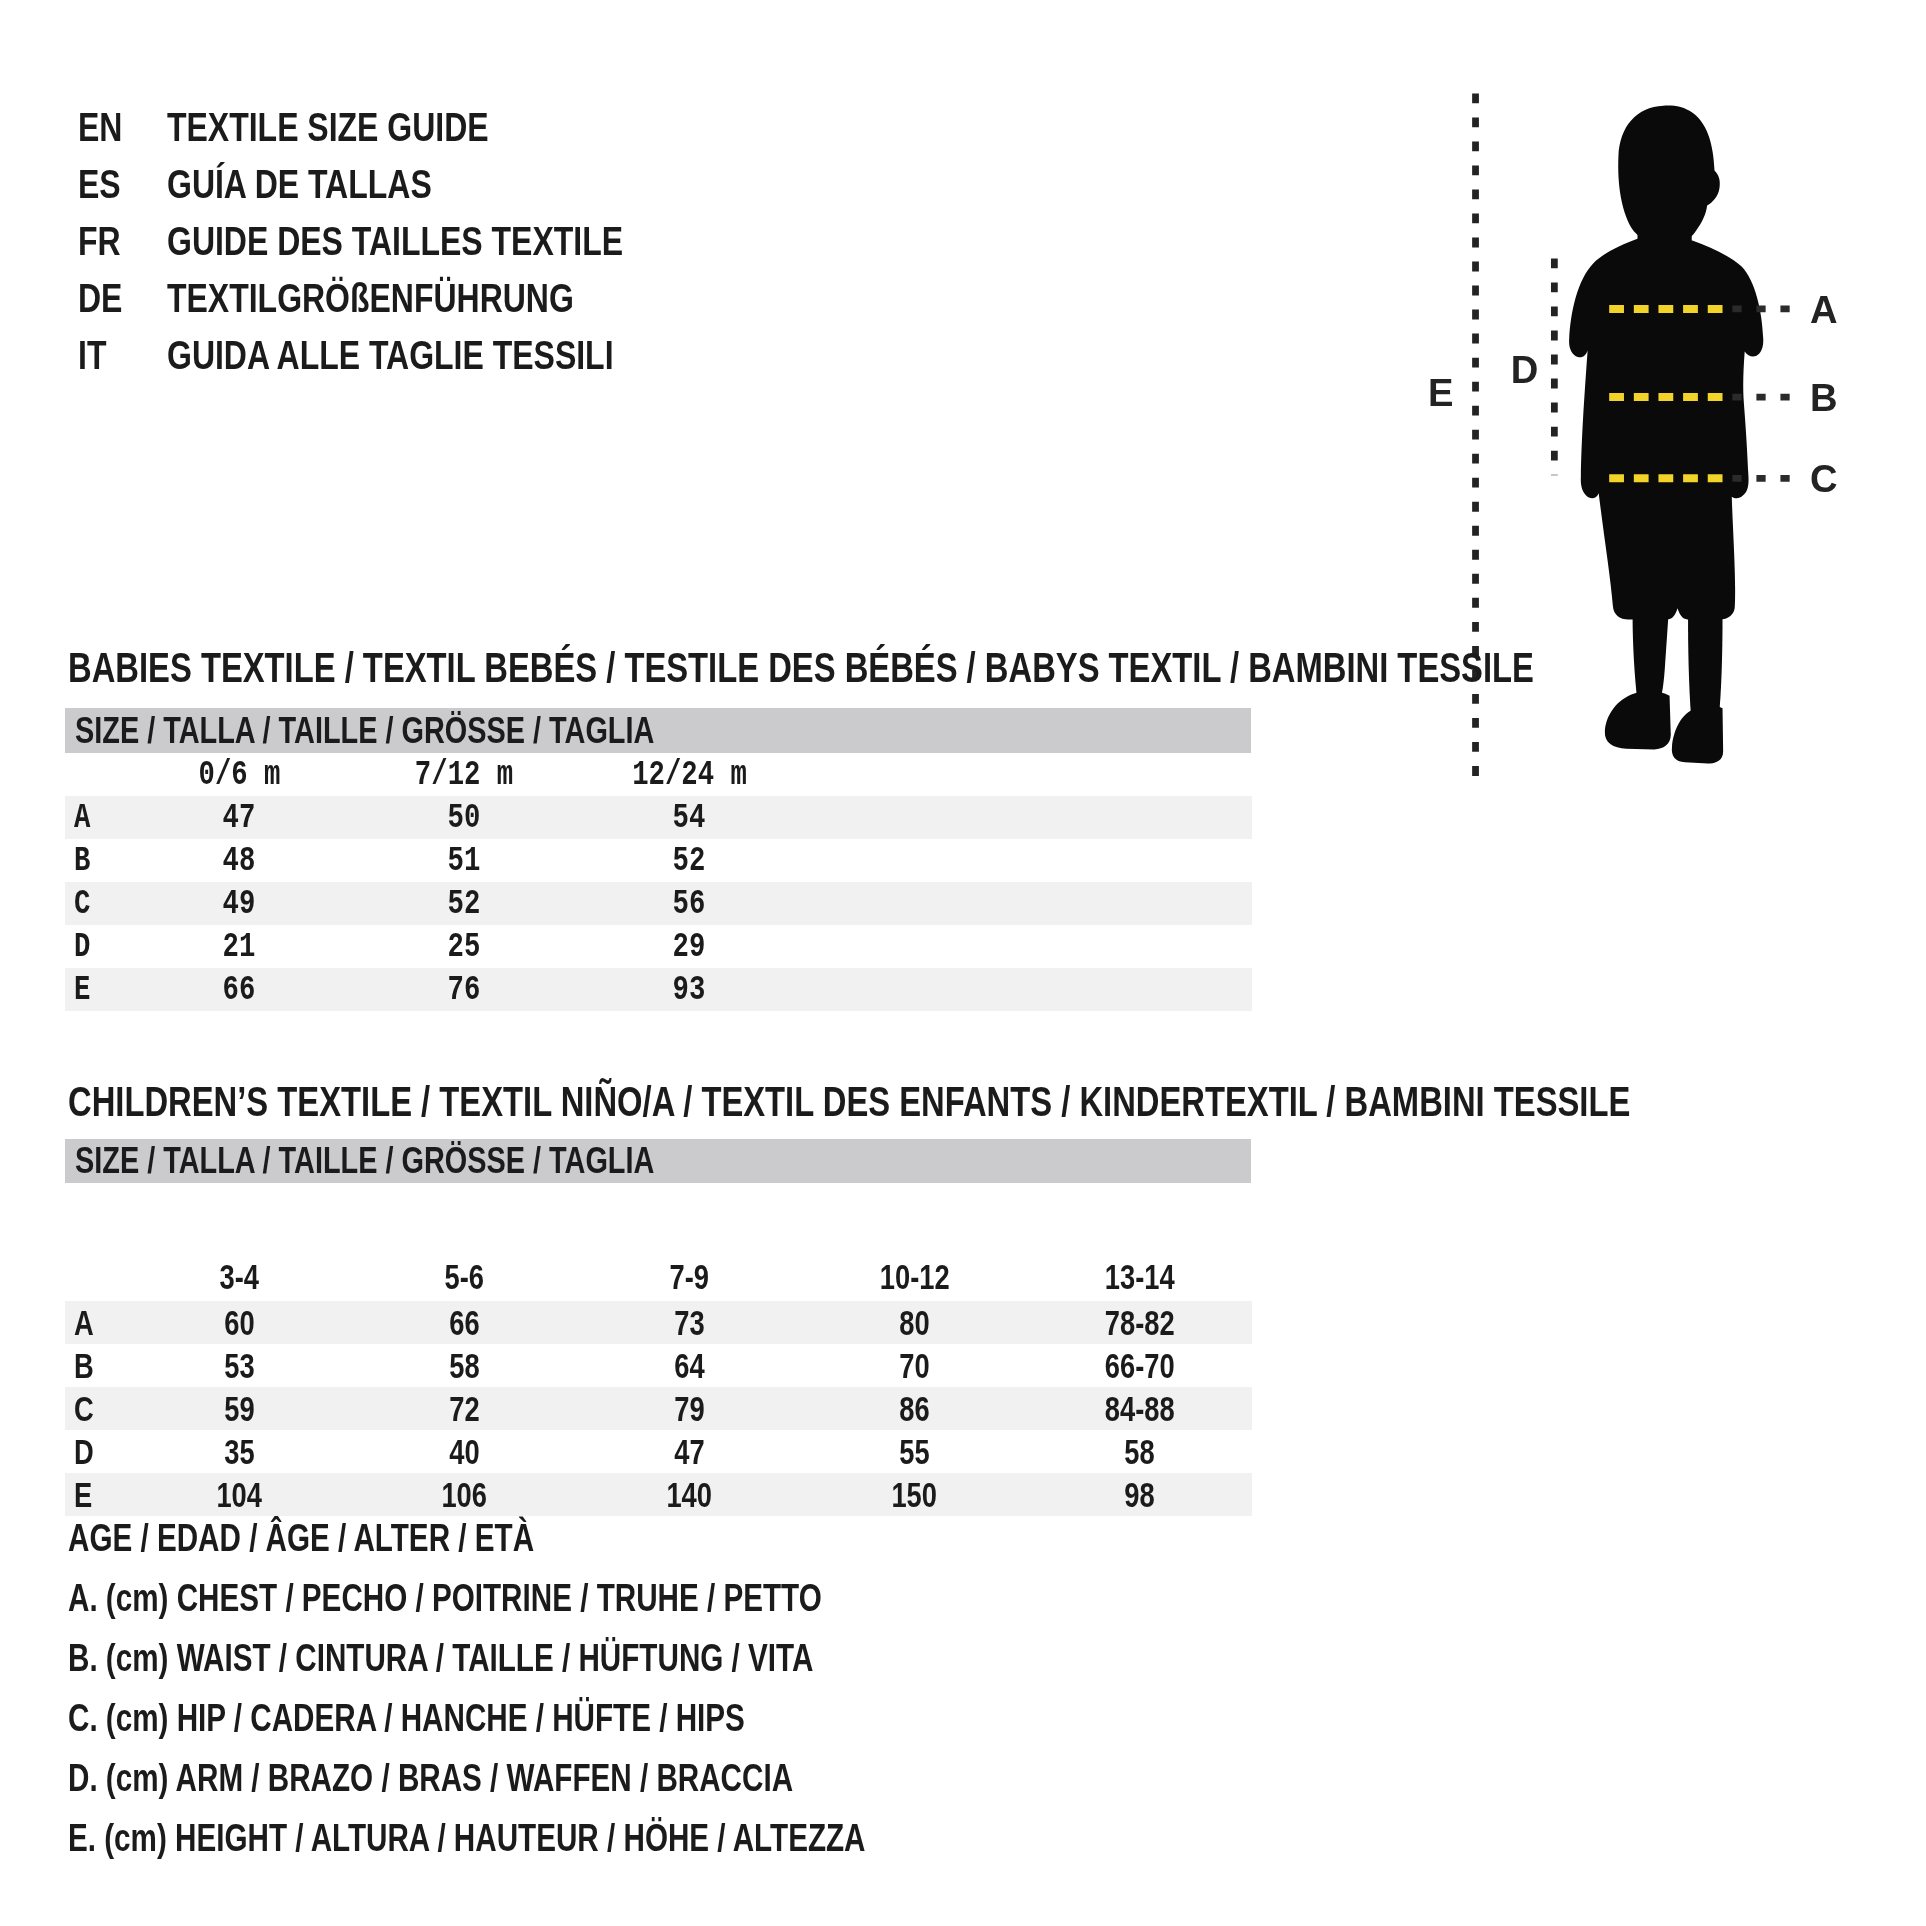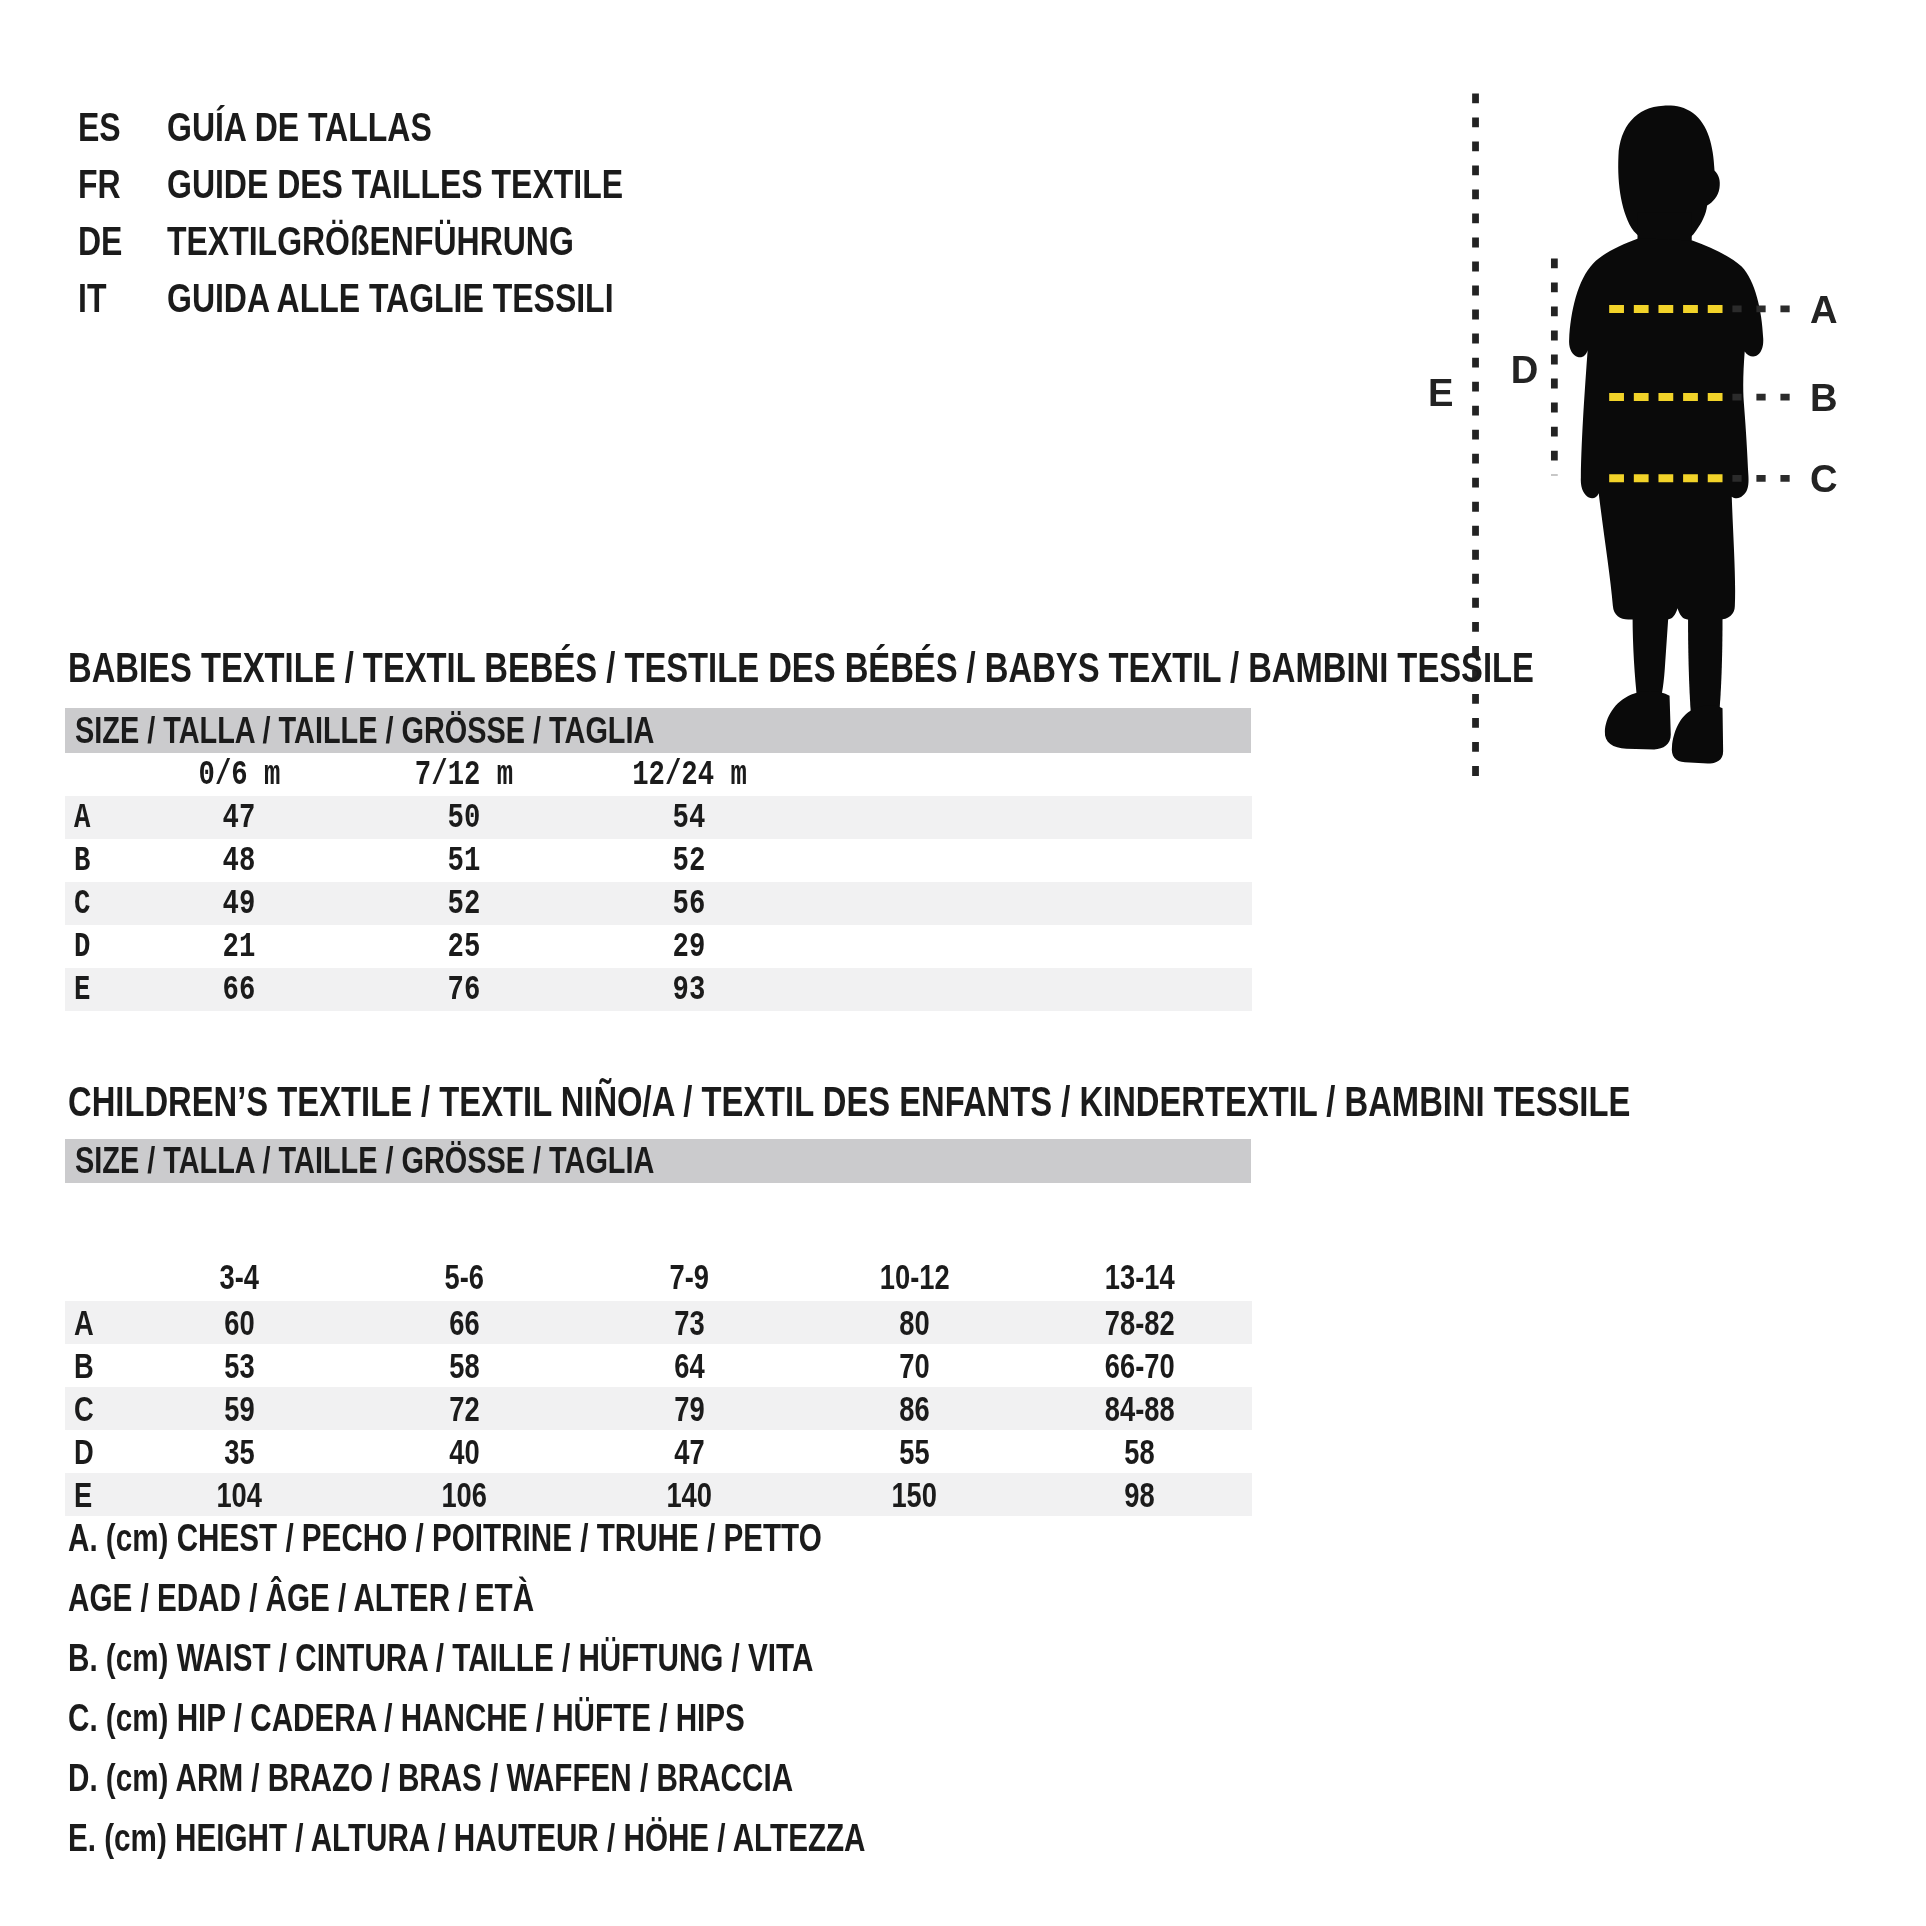--- a/index.html
+++ b/index.html
@@ -43,20 +43,23 @@
   
   svg.figure{position:absolute;left:1386px;top:86px;width:540px;height:733px;}
   svg.figure text{font-size:62px;font-weight:bold;fill:#232323;}
 </style>
 </head>
 <body>
 
 <div class="page">
 
   <div class="lang-block">
+    <div class="lang-row">
+      <span class="lang-code"><span class="ct">EN</span></span><span class="ct">TEXTILE SIZE GUIDE</span>
+    </div>
     <div class="lang-row">
       <span class="lang-code"><span class="ct">ES</span></span><span class="ct">GUÍA DE TALLAS</span>
     </div>
     <div class="lang-row">
       <span class="lang-code"><span class="ct">FR</span></span><span class="ct">GUIDE DES TAILLES TEXTILE</span>
     </div>
     <div class="lang-row">
       <span class="lang-code"><span class="ct">DE</span></span><span class="ct">TEXTILGRÖßENFÜHRUNG</span>
     </div>
     <div class="lang-row">
@@ -266,22 +269,22 @@
         <td><span class="ctc">104</span></td>
         <td><span class="ctc">106</span></td>
         <td><span class="ctc">140</span></td>
         <td><span class="ctc">150</span></td>
         <td><span class="ctc">98</span></td>
       </tr>
     </tbody>
   </table>
 
   <div class="legend">
+    <div><span class="ct">AGE / EDAD / ÂGE / ALTER / ETÀ</span></div>
     <div><span class="ct">A. (cm) CHEST / PECHO / POITRINE / TRUHE / PETTO</span></div>
-    <div><span class="ct">AGE / EDAD / ÂGE / ALTER / ETÀ</span></div>
     <div><span class="ct">B. (cm) WAIST / CINTURA / TAILLE / HÜFTUNG / VITA</span></div>
     <div><span class="ct">C. (cm) HIP / CADERA / HANCHE / HÜFTE / HIPS</span></div>
     <div><span class="ct">D. (cm) ARM / BRAZO / BRAS / WAFFEN / BRACCIA</span></div>
     <div><span class="ct">E. (cm) HEIGHT / ALTURA / HAUTEUR / HÖHE / ALTEZZA</span></div>
   </div>
 
 </div>
 
 
 </body></html>

